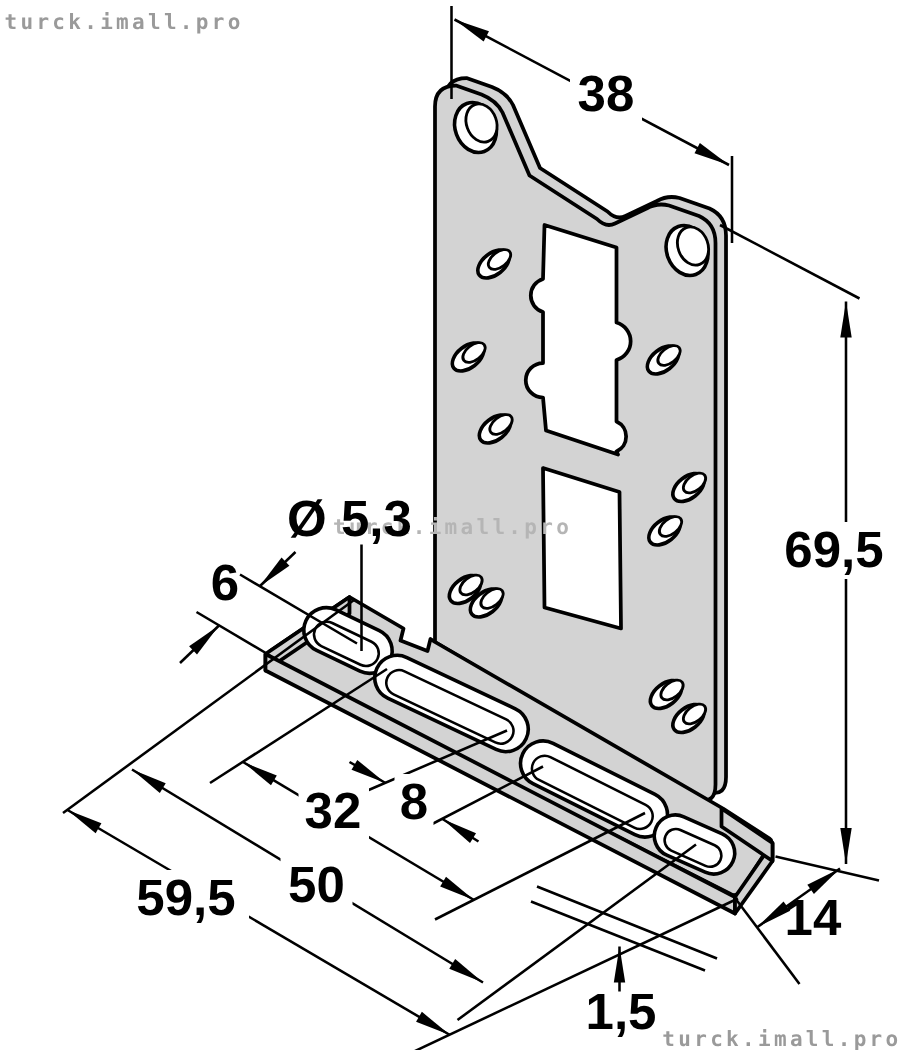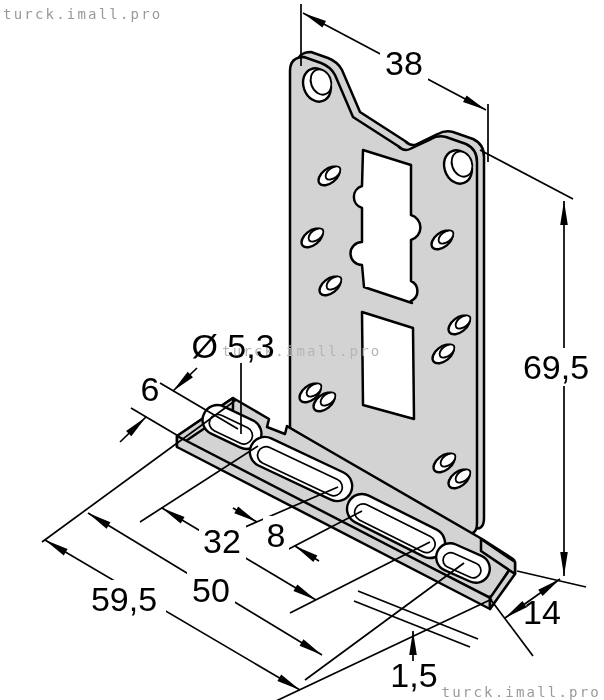--- a/index.html
+++ b/index.html
@@ -1,16 +1,16 @@
 <!DOCTYPE html>
 <html><head>
 <meta charset="utf-8">
 <style>
   html,body{margin:0;padding:0;background:#ffffff;}
-  .canvas{width:604px;height:700px;position:relative;background:#fff;overflow:hidden;}
+  .canvas{width:604px;height:700px;position:relative;background:#fff;overflow:hidden;font-weight:bold;}
   svg{display:block;}
   svg text{font-family:"Liberation Sans", sans-serif;}
   .dimtxt{font-size:34px;fill:#000;text-anchor:middle;dominant-baseline:central;}
   .wm{font-family:"DejaVu Sans Mono", monospace;font-size:14px;letter-spacing:2.2px;}
   .part{fill:#d3d3d3;stroke:#000;stroke-width:2.5;stroke-linejoin:round;}
   .hole{fill:#fff;stroke:#000;stroke-width:2.4;}
   .holein{fill:#fff;stroke:#000;stroke-width:1.9;}
   .cut{fill:#fff;stroke:#000;stroke-width:2.5;stroke-linejoin:round;}
   .slot{fill:#fff;stroke:#000;stroke-width:2.4;}
   .slotin{fill:#fff;stroke:#000;stroke-width:1.7;}

